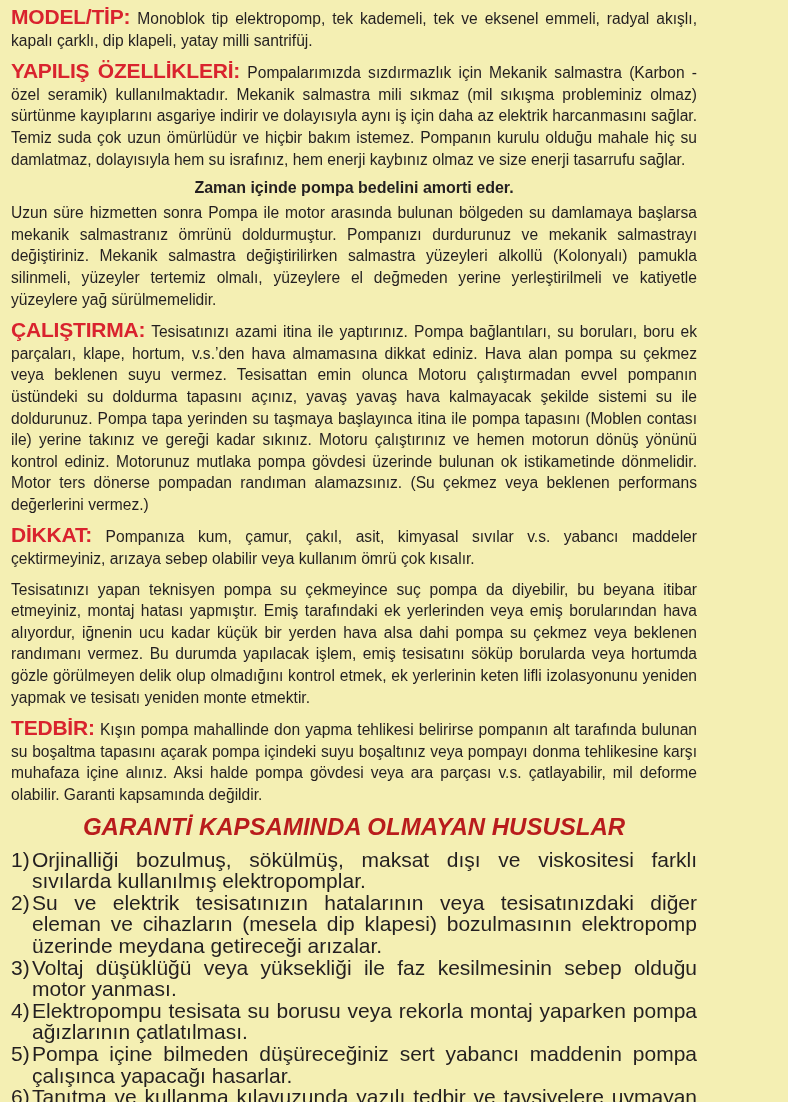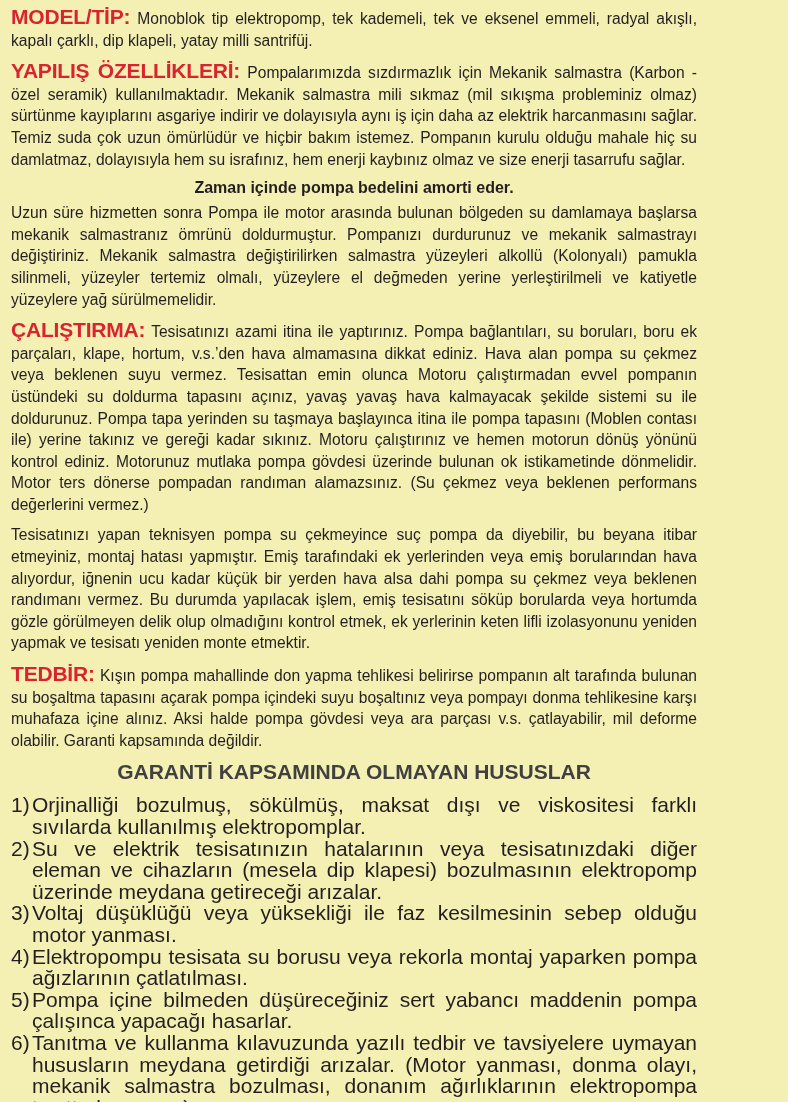--- a/index.html
+++ b/index.html
@@ -6,21 +6,21 @@
   body {
     width: 788px; height: 1102px; overflow: hidden;
     background: #f4efb3;
     font-family: "Liberation Sans", sans-serif;
     color: #231f20;
   }
   .page { padding: 6px 11px 0 11px; box-sizing: border-box; width: 708px; }
   p { margin: 0 0 9px 0; font-size: 15.6px; line-height: 21.6px; text-align: justify; }
   .h { color: #d9232e; font-weight: bold; font-size: 21px; letter-spacing: -0.2px; }
   .center-bold { text-align: center; font-weight: bold; font-size: 16px; margin: 0 0 5px 0; }
-  .center-red { text-align: center; color: #404040; font-weight: bold; font-size: 21px; margin: 4px 0 10px 0; line-height: 24px; }
+  .center-red { text-align: center; color: #b91c1c; font-weight: bold; font-size: 24px; margin: 4px 0 10px 0; line-height: 24px; font-style: italic; }
   ol { list-style: none; margin: 0; padding: 0; }
   ol li { font-size: 21px; line-height: 21.6px; text-align: justify; padding-left: 21px; text-indent: -21px; }
   ol li .num { display: inline-block; width: 21px; text-indent: 0; }
 </style>
 </head>
 <body>
 
 <div class="page">
   <p>
     <span class="h">MODEL/TİP:</span>
@@ -29,20 +29,24 @@
   <p>
     <span class="h">YAPILIŞ ÖZELLİKLERİ:</span>
     <span>Pompalarımızda sızdırmazlık için Mekanik salmastra (Karbon - özel seramik) kullanılmaktadır. Mekanik salmastra mili sıkmaz (mil sıkışma probleminiz olmaz) sürtünme kayıplarını asgariye indirir ve dolayısıyla aynı iş için daha az elektrik harcanmasını sağlar. Temiz suda çok uzun ömürlüdür ve hiçbir bakım istemez. Pompanın kurulu olduğu mahale hiç su damlatmaz, dolayısıyla hem su israfınız, hem enerji kaybınız olmaz ve size enerji tasarrufu sağlar.</span>
   </p>
   <div class="center-bold">Zaman içinde pompa bedelini amorti eder.</div>
   <p>Uzun süre hizmetten sonra Pompa ile motor arasında bulunan bölgeden su damlamaya başlarsa mekanik salmastranız ömrünü doldurmuştur. Pompanızı durdurunuz ve mekanik salmastrayı değiştiriniz. Mekanik salmastra değiştirilirken salmastra yüzeyleri alkollü (Kolonyalı) pamukla silinmeli, yüzeyler tertemiz olmalı, yüzeylere el değmeden yerine yerleştirilmeli ve katiyetle yüzeylere yağ sürülmemelidir.</p>
   <p>
     <span class="h">ÇALIŞTIRMA:</span>
     <span>Tesisatınızı azami itina ile yaptırınız. Pompa bağlantıları, su boruları, boru ek parçaları, klape, hortum, v.s.’den hava almamasına dikkat ediniz. Hava alan pompa su çekmez veya beklenen suyu vermez. Tesisattan emin olunca Motoru çalıştırmadan evvel pompanın üstündeki su doldurma tapasını açınız, yavaş yavaş hava kalmayacak şekilde sistemi su ile doldurunuz. Pompa tapa yerinden su taşmaya başlayınca itina ile pompa tapasını (Moblen contası ile) yerine takınız ve gereği kadar sıkınız. Motoru çalıştırınız ve hemen motorun dönüş yönünü kontrol ediniz. Motorunuz mutlaka pompa gövdesi üzerinde bulunan ok istikametinde dönmelidir. Motor ters dönerse pompadan randıman alamazsınız. (Su çekmez veya beklenen performans değerlerini vermez.)</span>
   </p>
+  <p>
+    <span class="h">DİKKAT:</span>
+    <span>Pompanıza kum, çamur, çakıl, asit, kimyasal sıvılar v.s. yabancı maddeler çektirmeyiniz, arızaya sebep olabilir veya kullanım ömrü çok kısalır.</span>
+  </p>
   <p>Tesisatınızı yapan teknisyen pompa su çekmeyince suç pompa da diyebilir, bu beyana itibar etmeyiniz, montaj hatası yapmıştır. Emiş tarafındaki ek yerlerinden veya emiş borularından hava alıyordur, iğnenin ucu kadar küçük bir yerden hava alsa dahi pompa su çekmez veya beklenen randımanı vermez. Bu durumda yapılacak işlem, emiş tesisatını söküp borularda veya hortumda gözle görülmeyen delik olup olmadığını kontrol etmek, ek yerlerinin keten lifli izolasyonunu yeniden yapmak ve tesisatı yeniden monte etmektir.</p>
   <p>
     <span class="h">TEDBİR:</span>
     <span>Kışın pompa mahallinde don yapma tehlikesi belirirse pompanın alt tarafında bulunan su boşaltma tapasını açarak pompa içindeki suyu boşaltınız veya pompayı donma tehlikesine karşı muhafaza içine alınız. Aksi halde pompa gövdesi veya ara parçası v.s. çatlayabilir, mil deforme olabilir. Garanti kapsamında değildir.</span>
   </p>
   <div class="center-red">GARANTİ KAPSAMINDA OLMAYAN HUSUSLAR</div>
   <ol>
     <li><span class="num">1)</span><span>Orjinalliği bozulmuş, sökülmüş, maksat dışı ve viskositesi farklı sıvılarda kullanılmış elektropomplar.</span></li>
     <li><span class="num">2)</span><span>Su ve elektrik tesisatınızın hatalarının veya tesisatınızdaki diğer eleman ve cihazların (mesela dip klapesi) bozulmasının elektropomp üzerinde meydana getireceği arızalar.</span></li>
     <li><span class="num">3)</span><span>Voltaj düşüklüğü veya yüksekliği ile faz kesilmesinin sebep olduğu motor yanması.</span></li>

